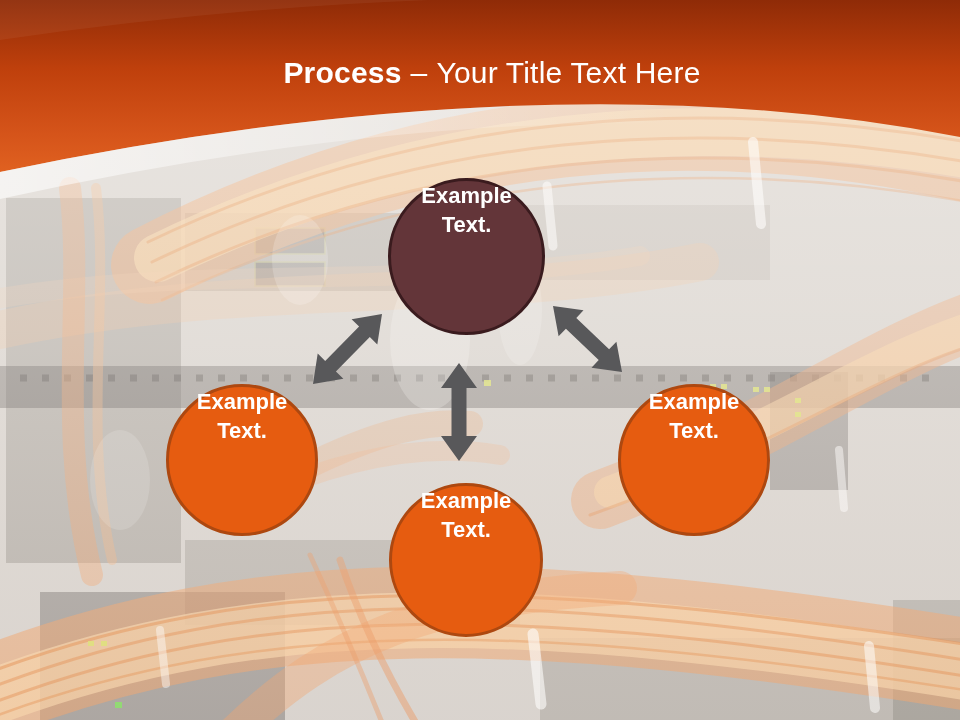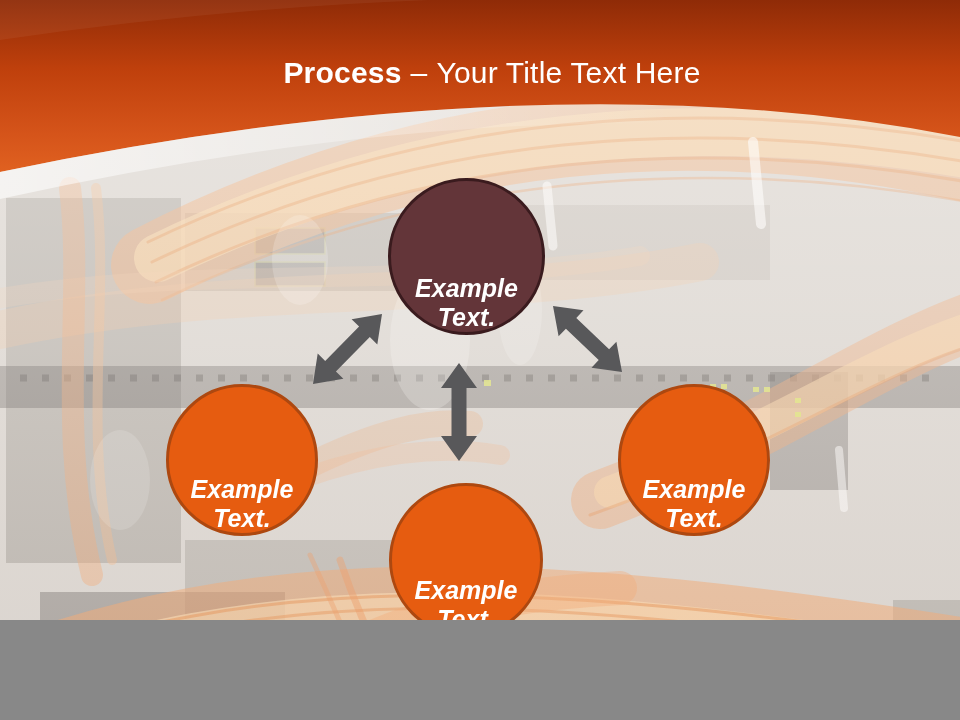--- a/index.html
+++ b/index.html
@@ -1,33 +1,33 @@
 <!DOCTYPE html>
 <html><head>
 <meta charset="utf-8">
 <style>
   html,body{margin:0;padding:0;background:#888;}
   .slide{
-    position:relative;width:960px;height:620px;overflow:hidden;
+    position:relative;width:960px;height:720px;overflow:hidden;
     background:#d5d0cb;
     font-family:"Liberation Sans",sans-serif;
   }
   .layer{position:absolute;left:0;top:0;}
   .title{
     position:absolute;left:12px;top:54px;width:960px;
     text-align:center;color:#fff;font-size:30px;line-height:38px;
     letter-spacing:.2px;white-space:nowrap;
   }
   .title .t-bold{font-weight:bold;}
   .title .t-sep{margin:0 9px;}
   .node{
     position:absolute;box-sizing:border-box;border-radius:50%;
-    border:3px solid #000;display:flex;align-items:flex-end;justify-content:center;
-    text-align:center;color:#ffffff;font-weight:bold;font-style:italic;
-    font-size:25px;line-height:29px;
+    border:3px solid #000;display:flex;align-items:flex-start;justify-content:center;
+    text-align:center;color:#ffffff;font-weight:bold;
+    font-size:22px;line-height:29px;
   }
   .node span{width:112px;display:inline-block;}
 </style>
 </head>
 <body>
 
 <div class="slide">
 
   <svg class="layer" width="960" height="720" viewBox="0 0 960 720">
     <defs>

